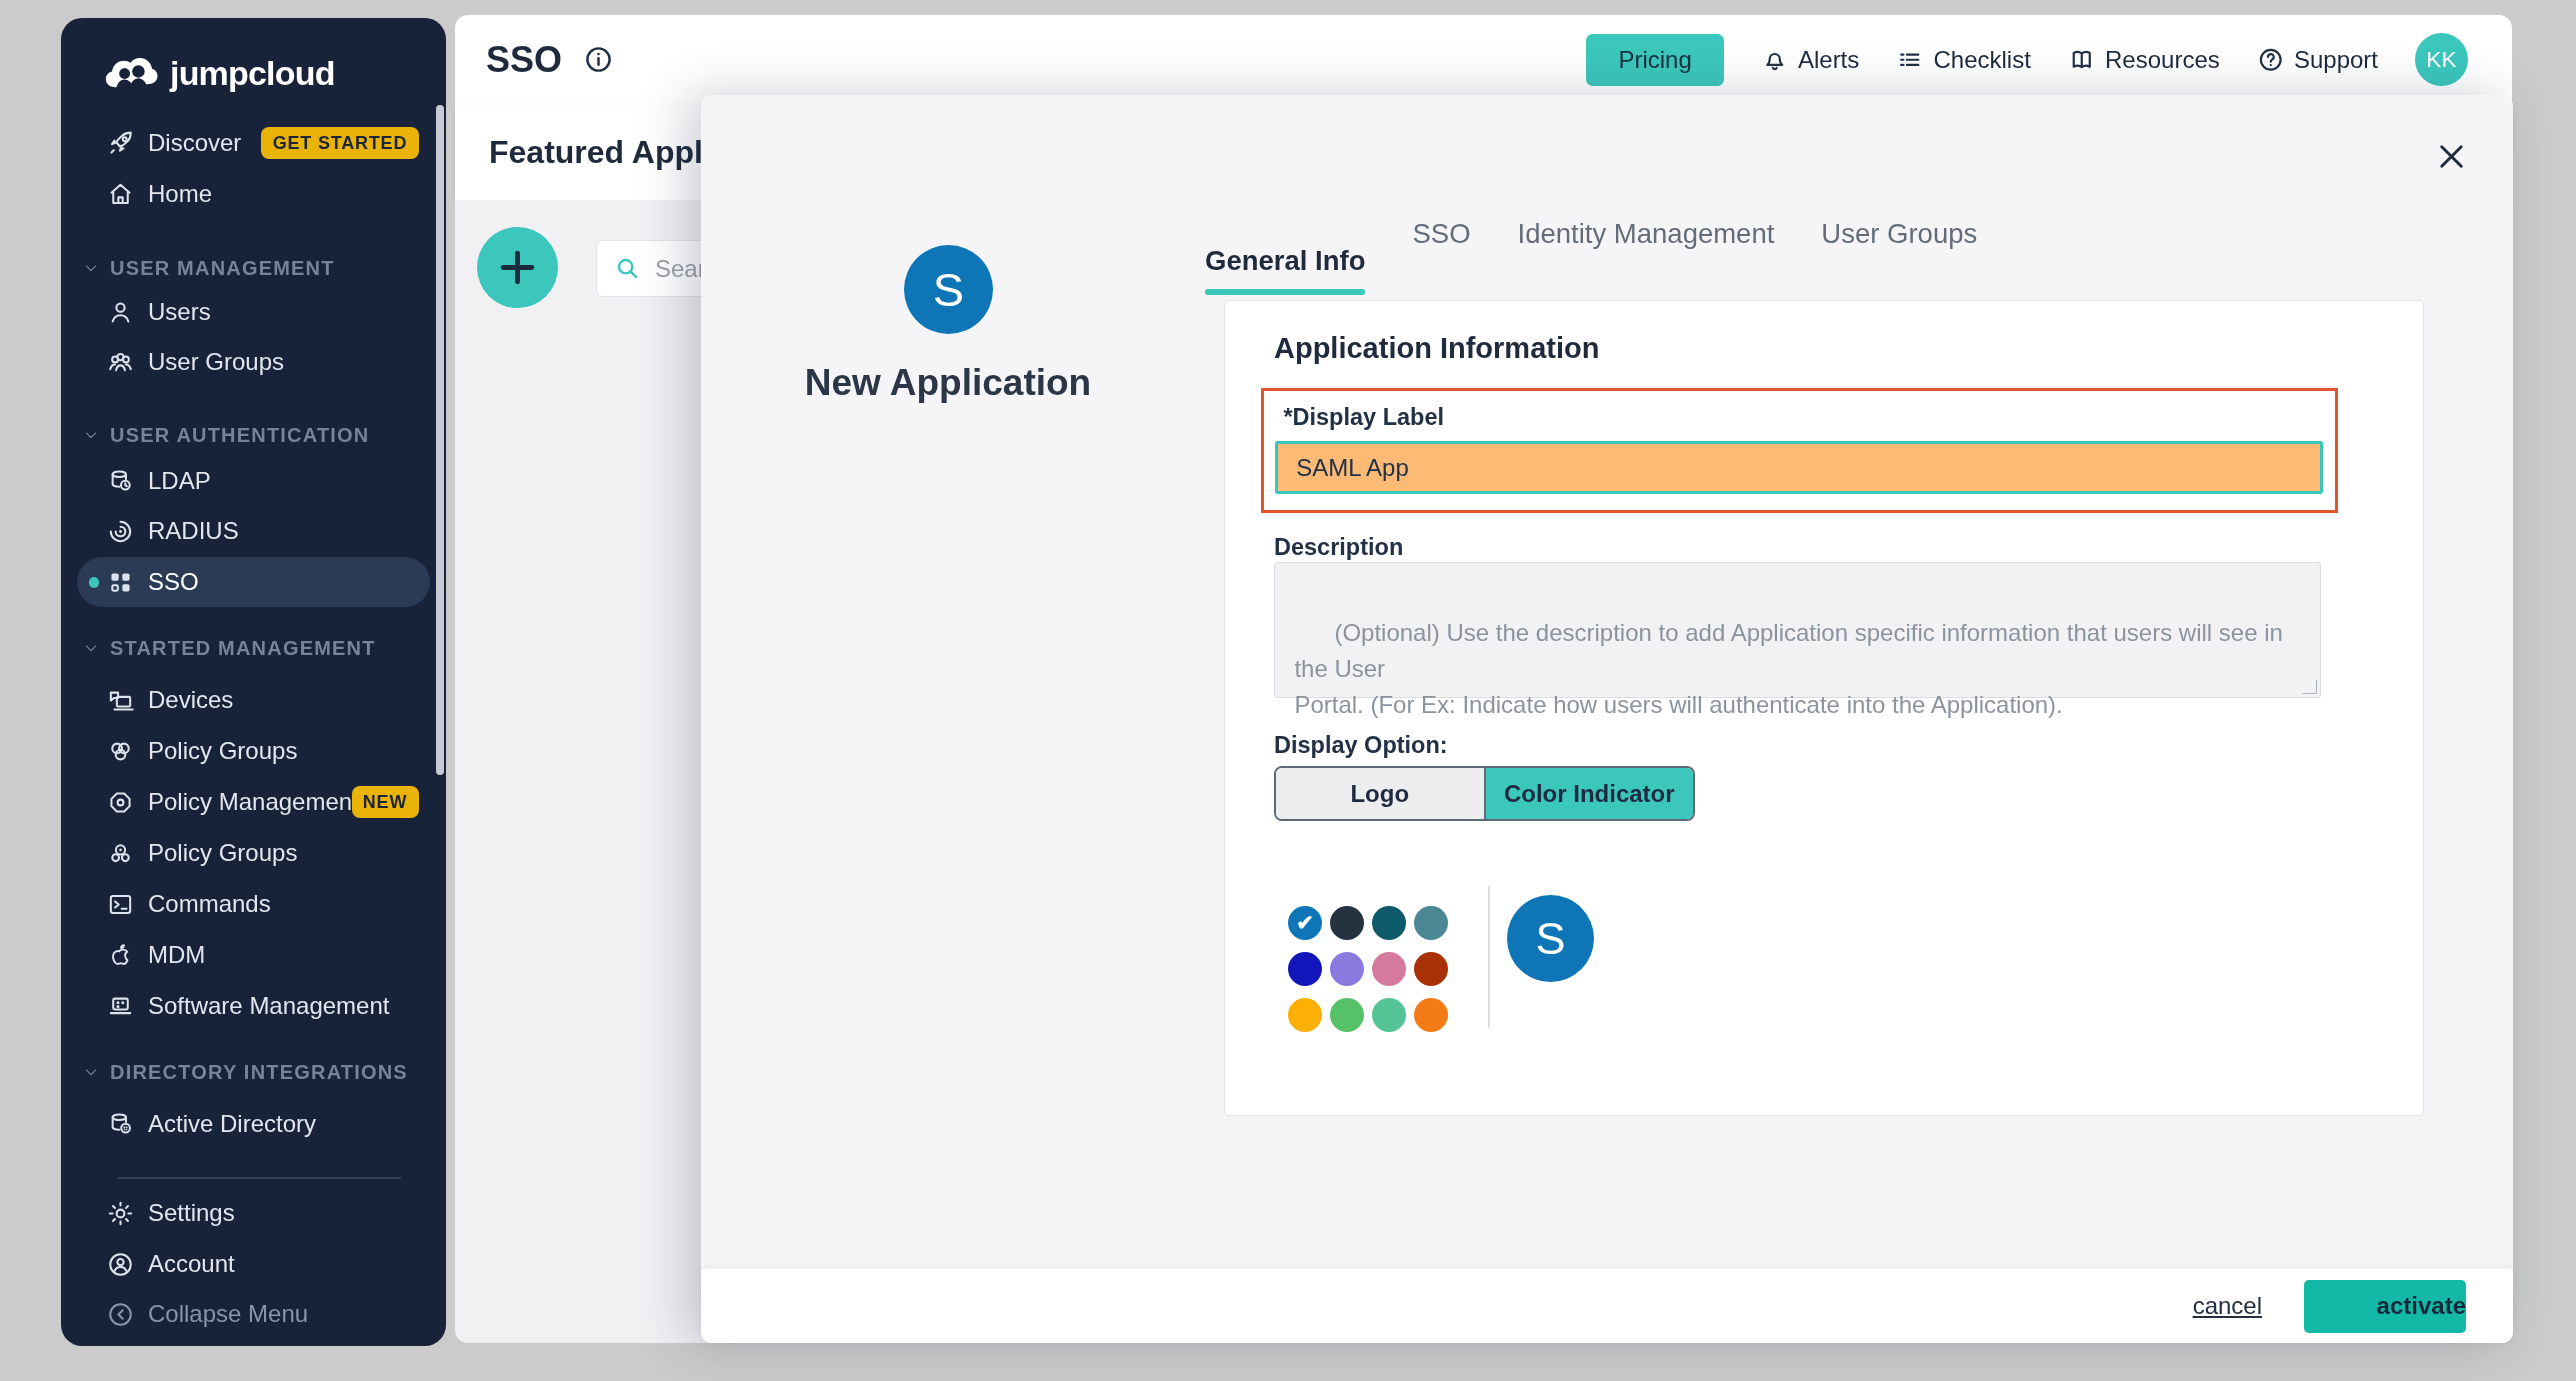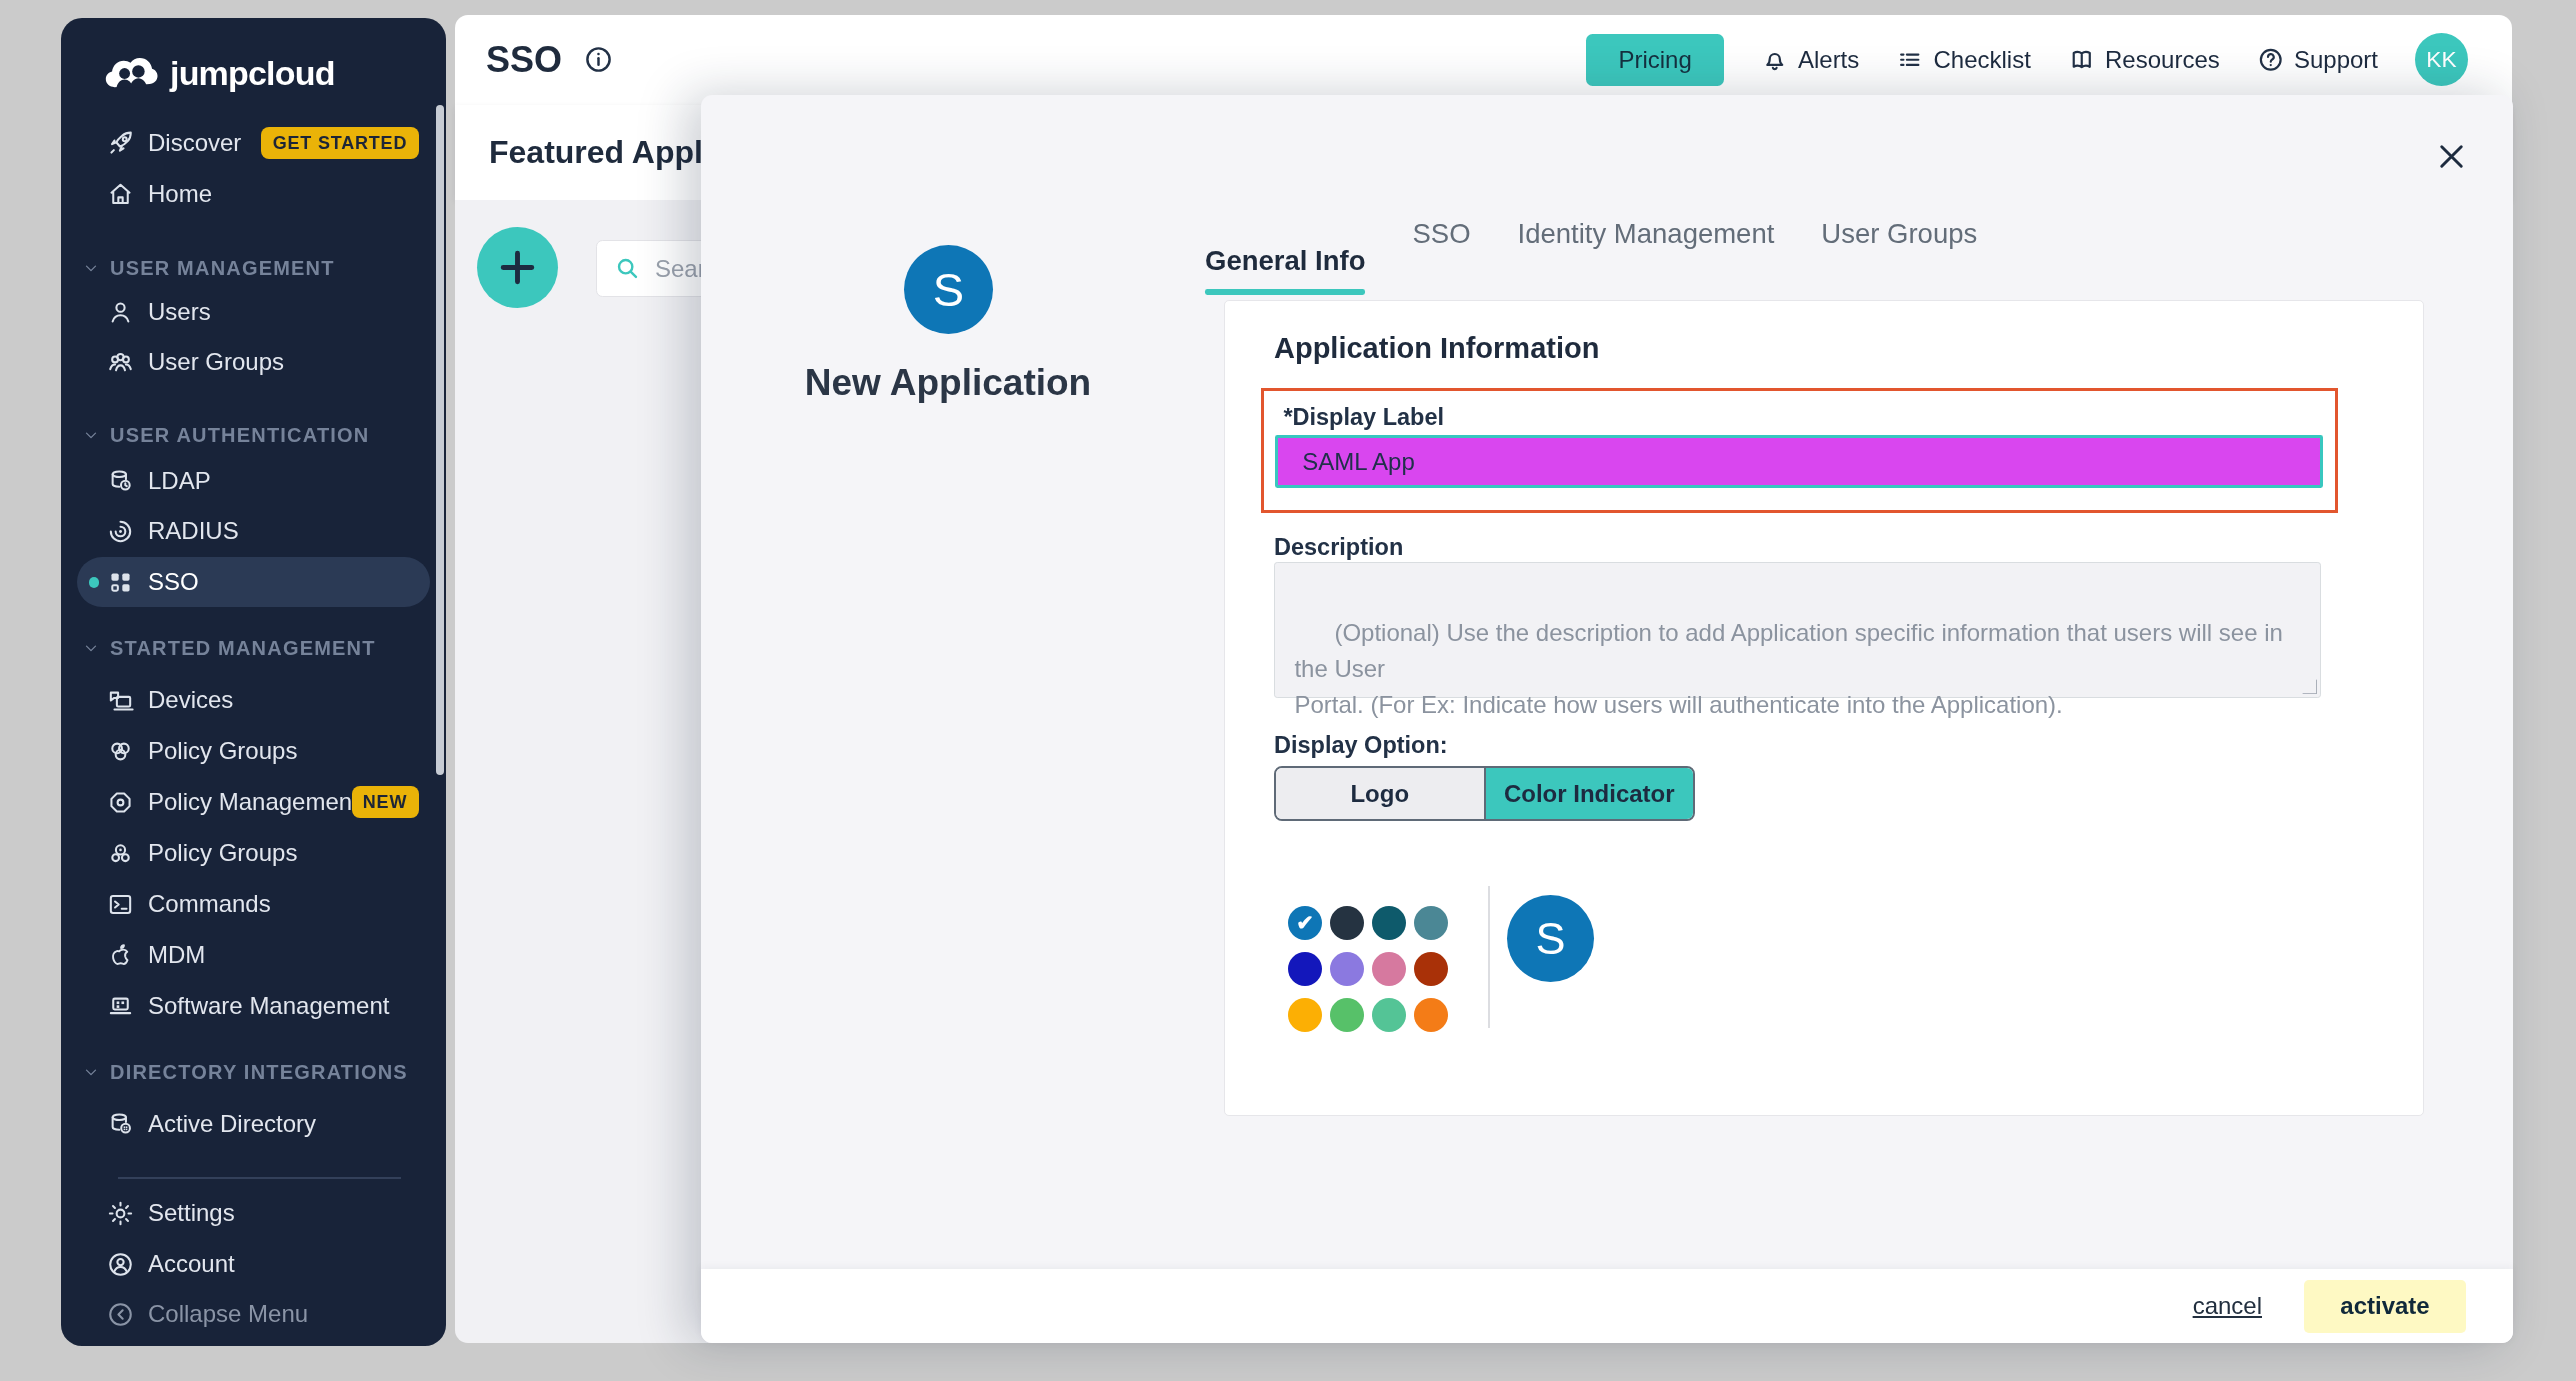--- a/index.html
+++ b/index.html
@@ -72,23 +72,23 @@
   .tab.active { color:#1f2b3d; font-weight:bold;margin-top:27px; }
   .tab.active::after { content:""; position:absolute; left:0; right:0; bottom:0; height:5.7px;
     background:#3cc7bd; border-radius:2.4px; }
 
   #info-card { position:absolute; left:523px; top:205px; width:1200px; height:816px;
     background:#fff; border:1.6px solid #e6e6ea; border-radius:4.9px; }
   #card-heading { position:absolute; left:49px; top:31px; font-size:29px; font-weight:bold; color:#1f2b3d; }
   #label-highlight { position:absolute; left:36px; top:87px; width:1077px; height:125px;
     border:3.2px solid #e2562e; }
   #display-label { position:absolute; left:19.4px; top:13px; font-size:23.5px; font-weight:bold; color:#223146; }
-  #display-input { position:absolute; left:11.3px; top:44px; width:1048px; height:53px;
-    background:#d946ef; border:3.2px solid #38c7bf; border-radius:2.4px; font-size:24px; color:#20304a;
-    padding-left:24px; font-family:inherit; outline:none; }
+  #display-input { position:absolute; left:11.3px; top:50px; width:1048px; height:53px;
+    background:#fdba74; border:3.2px solid #38c7bf; border-radius:2.4px; font-size:24px; color:#20304a;
+    padding-left:18px; font-family:inherit; outline:none; }
   #desc-label { position:absolute; left:49px; top:233px; font-size:23.5px; font-weight:bold; color:#223146; }
   #desc-box { position:absolute; left:49px; top:261px; width:1047px; height:136px;
     background:#f2f2f5; border:1.6px solid #d9dde0; border-radius:3.2px; padding:16px 19.4px;
     font-size:24px; line-height:36px; color:#8b939f; white-space:pre-wrap; cursor:text; }
   #desc-resize { position:absolute; right:3.2px; bottom:3.2px; width:14.6px; height:14.6px;
     border-right:1.6px solid #9aa1ac; border-bottom:1.6px solid #9aa1ac;
     clip-path:polygon(100% 0,100% 100%,0 100%); cursor:nwse-resize; }
   #display-option-label { position:absolute; left:49px; top:431px; font-size:23.5px; font-weight:bold; color:#223146; }
   #segmented { position:absolute; left:49px; top:465px; width:421px; height:55px;
     border:2.4px solid #5f6a77; border-radius:8px; display:flex; overflow:hidden; }
@@ -102,22 +102,22 @@
     display:flex; align-items:center; justify-content:center; }
   .swatch .chk { color:#fff; font-size:21px; font-weight:bold; }
   #swatch-divider { position:absolute; left:263px; top:585px; width:1.6px; height:142px; background:#dcdde1; }
   #color-preview { position:absolute; left:282px; top:594px; width:87px; height:87px; border-radius:50%;
     background:#0e76b6; color:#fff; font-size:45px; display:flex; align-items:center; justify-content:center; }
 
   #modal-footer { position:absolute; left:0; bottom:0; width:100%; height:74px; background:#fff;
     border-radius:0 0 11.3px 11.3px; display:flex; align-items:center; justify-content:flex-end;
     gap:42px; padding-right:47px; box-shadow:0 -1.6px 8px rgba(20,30,50,.05); }
   #cancel-link { font-size:24px; color:#222f3f; text-decoration:underline; cursor:pointer; }
-  #activate-btn { width:162px; height:53px; background:#fef9c3; border:none; border-radius:4.9px;
-    font-size:24px; font-weight:600; color:#10293a; cursor:pointer; font-family:inherit; }
+  #activate-btn { width:162px; height:53px; background:#14b8a6; border:none; border-radius:4.9px;
+    font-size:24px; font-weight:600; color:#10293a; cursor:pointer; font-family:inherit;text-align:right; }
 </style>
 </head>
 <body>
 
 <nav id="sidebar">
   <div class="logo-row">
     <svg width="53" height="37" viewBox="0 0 33 23">
       <path fill="#fff" d="M6 20c-3.2 0-5.5-2.2-5.5-5 0-2.4 1.6-4.3 3.9-4.8C4.9 6.3 8 3.5 11.7 3.5c1.6 0 3 .5 4.2 1.3C17.2 2.9 19.3 1.8 21.7 1.8c4 0 7.2 3 7.6 6.8 2 .6 3.4 2.3 3.4 4.5 0 2.7-2.2 4.9-5 4.9z"></path>
       <circle cx="12.2" cy="11.5" r="3.4" fill="#182339"></circle>
       <circle cx="20.8" cy="10.2" r="3.9" fill="#182339"></circle>

